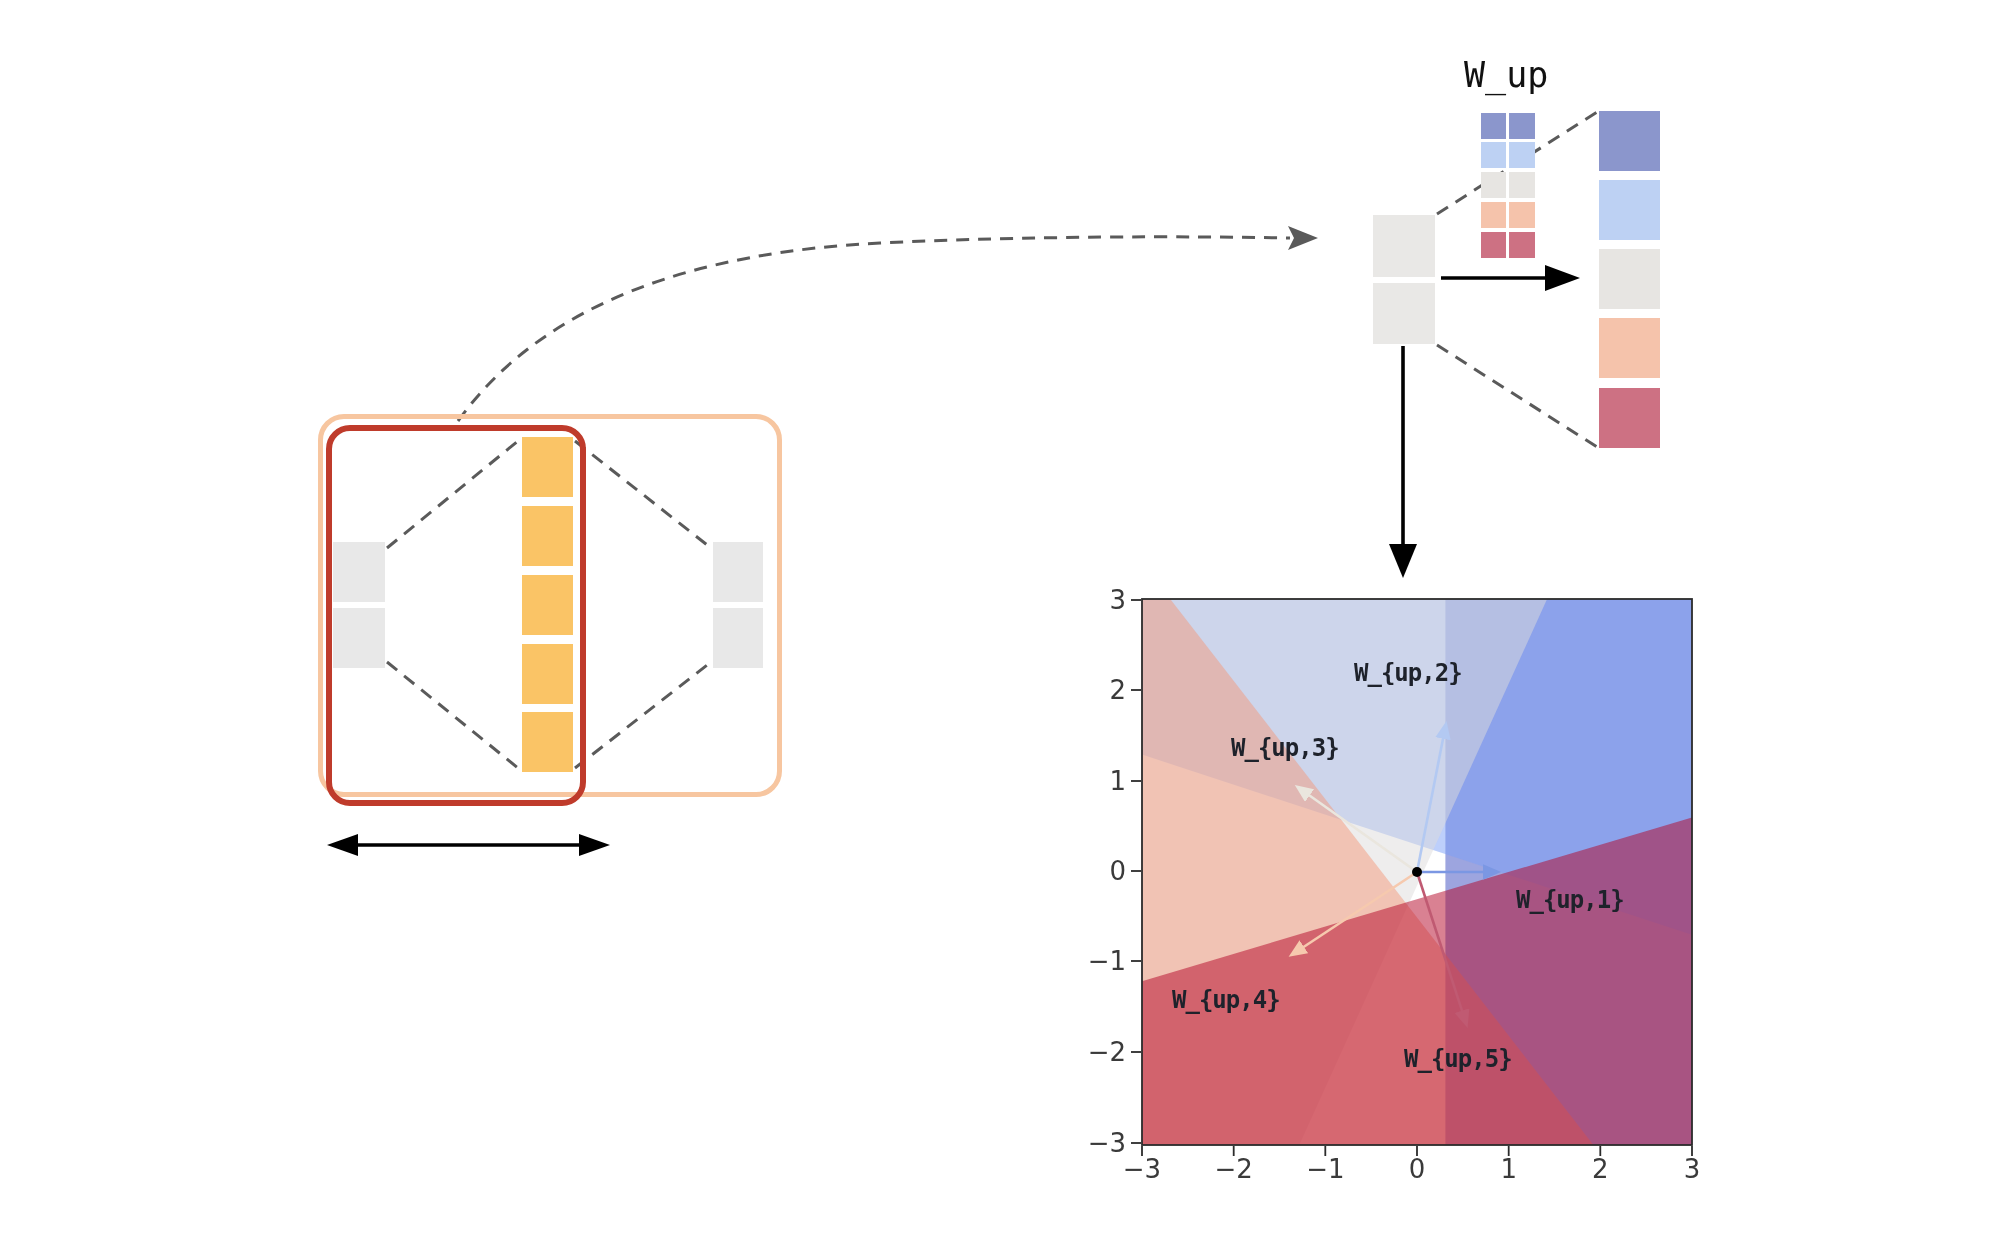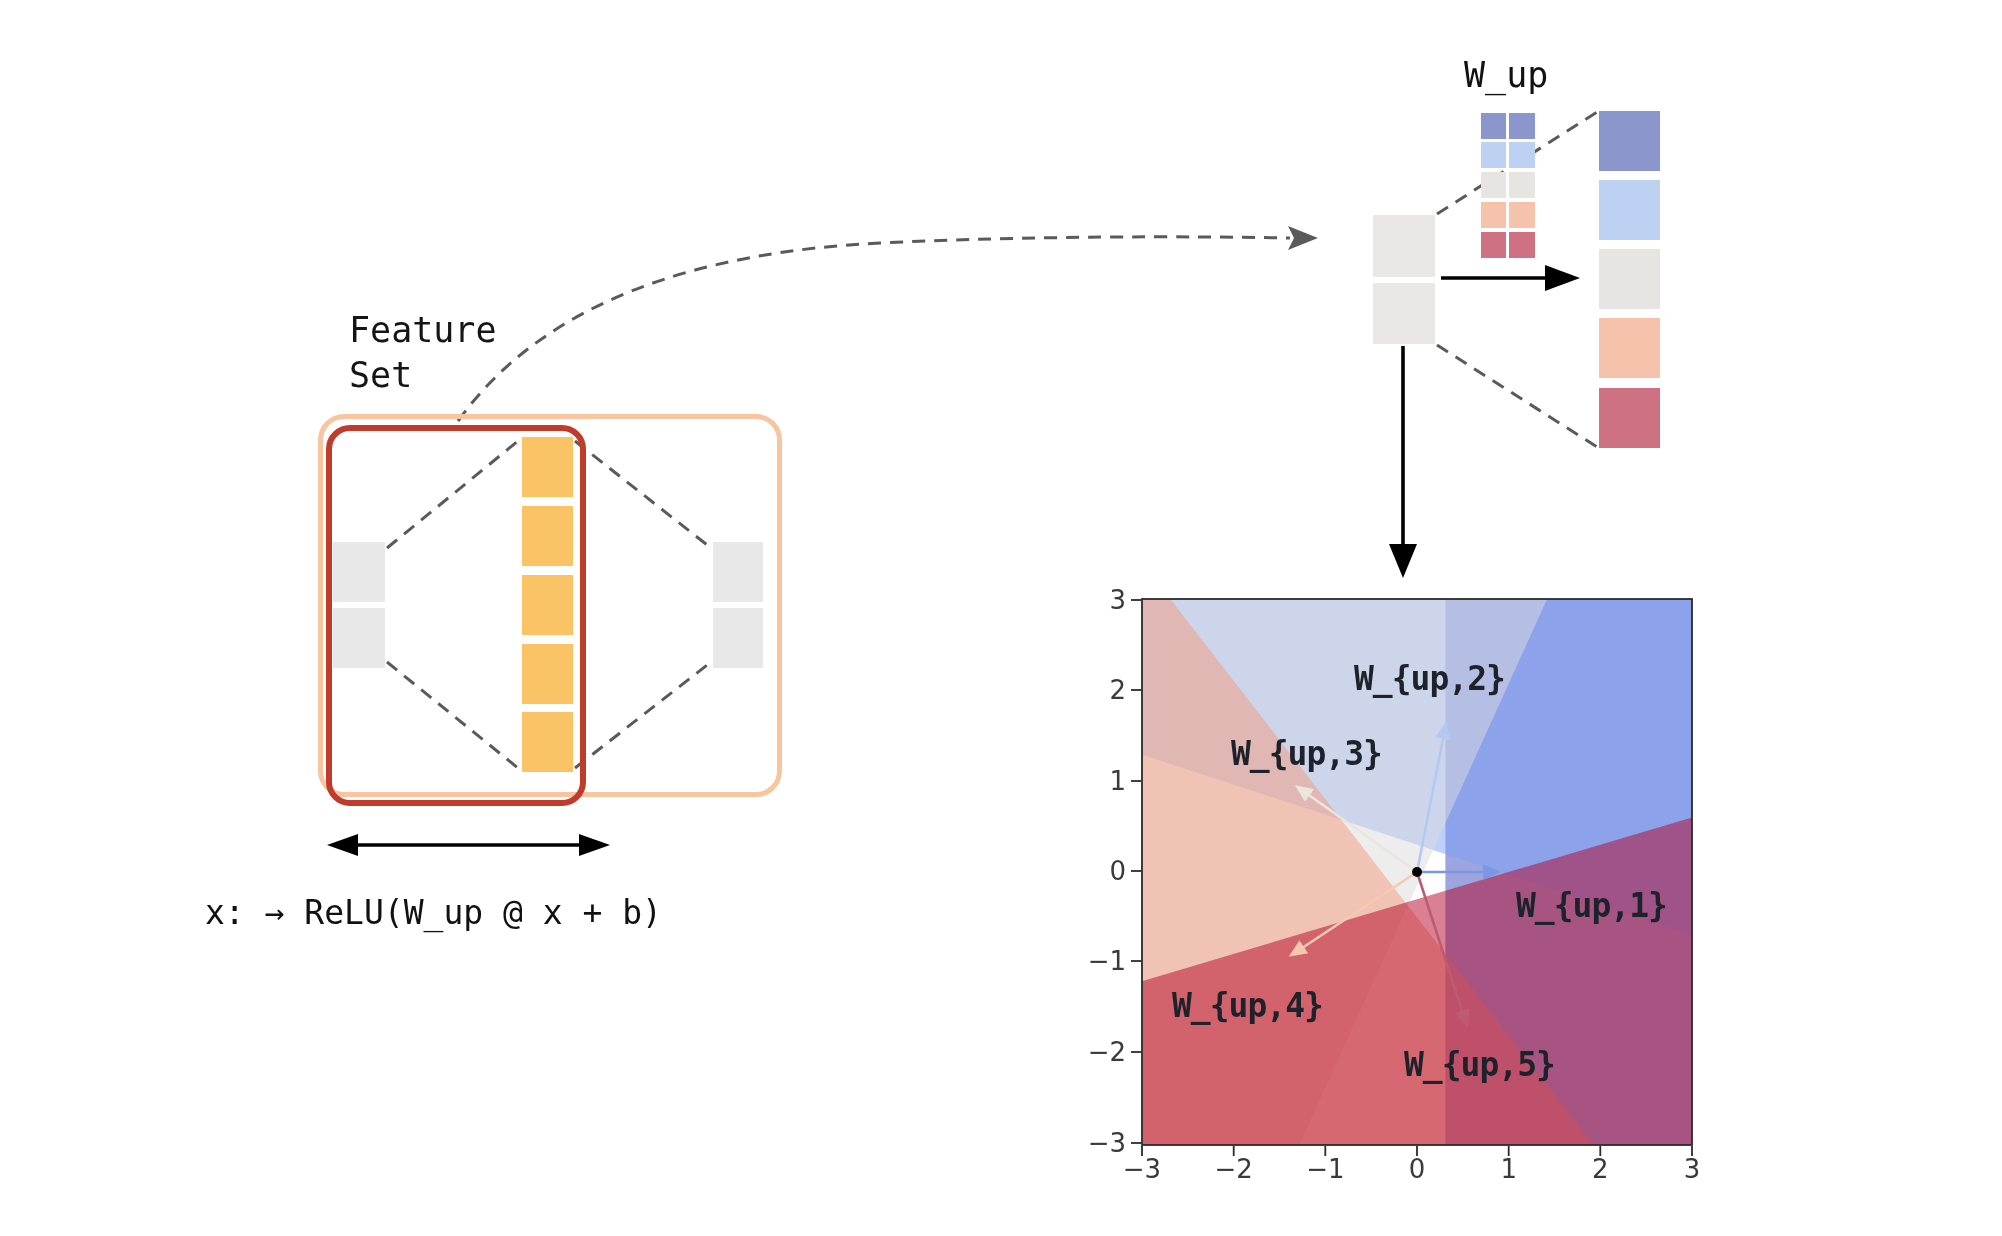--- a/index.html
+++ b/index.html
@@ -21,21 +21,21 @@
   .c1{background:#8b96cc;}
   .c2{background:#bdd1f3;}
   .c3{background:#e7e5e2;}
   .c4{background:#f5c3ab;}
   .c5{background:#cd7183;}
 
   #feature-set-label{left:349px;top:308px;font-size:35px;line-height:45px;color:#151515;font-weight:500;}
   #formula{left:205px;top:893px;font-size:33px;color:#111;}
   #wup-title{left:1464px;top:55px;font-size:35px;color:#111;}
 
-  .plot-label{font-size:33px;font-weight:bold;color:#1e222b;letter-spacing:-1px;}
+  .plot-label{font-size:24px;font-weight:bold;color:#1e222b;letter-spacing:-1px;}
   .tick{font-size:26px;color:#3a3a3a;}
   .xtick{width:80px;text-align:center;top:1154px;}
   .ytick{width:60px;text-align:right;left:1066px;}
 </style>
 </head>
 <body>
 
 <div id="canvas">
 
   <svg class="abs" style="left:1142px;top:599px;" width="550" height="546" viewBox="0 0 550 546">
@@ -112,41 +112,36 @@
       <line x1="1131" y1="600" x2="1141" y2="600"></line>
         <line x1="1131" y1="690" x2="1141" y2="690"></line>
       <line x1="1131" y1="781" x2="1141" y2="781"></line>
         <line x1="1131" y1="871" x2="1141" y2="871"></line>
       <line x1="1131" y1="961" x2="1141" y2="961"></line>
         <line x1="1131" y1="1052" x2="1141" y2="1052"></line>
       <line x1="1131" y1="1143" x2="1141" y2="1143"></line>
     </g>
   </svg>
 
-  <div id="feature-set-label" class="abs mono">
-    <div>Feature</div>
-    <div>Set</div>
-  </div>
 
   <div id="outer-box" class="abs"></div>
   <div id="red-box" class="abs"></div>
 
   <div class="sq gray" style="left:333px;top:542px;width:52px;height:60px;"></div>
   <div class="sq gray" style="left:333px;top:608px;width:52px;height:60px;"></div>
 
   <div class="sq orange" style="left:522px;top:437px;width:51px;height:60px;"></div>
   <div class="sq orange" style="left:522px;top:506px;width:51px;height:60px;"></div>
   <div class="sq orange" style="left:522px;top:575px;width:51px;height:60px;"></div>
   <div class="sq orange" style="left:522px;top:644px;width:51px;height:60px;"></div>
   <div class="sq orange" style="left:522px;top:712px;width:51px;height:60px;"></div>
 
   <div class="sq gray" style="left:713px;top:542px;width:50px;height:60px;"></div>
   <div class="sq gray" style="left:713px;top:608px;width:50px;height:60px;"></div>
 
-  <div id="formula" class="abs mono">x: → ReLU(W_up @ x + b)</div>
 
   <div id="wup-title" class="abs mono">W_up</div>
 
   <div class="sq graylight" style="left:1373px;top:215px;width:62px;height:62px;"></div>
   <div class="sq graylight" style="left:1373px;top:283px;width:62px;height:61px;"></div>
 
   <div class="sq c1" style="left:1481px;top:113px;width:25px;height:26px;"></div>
   <div class="sq c1" style="left:1509px;top:113px;width:26px;height:26px;"></div>
   <div class="sq c2" style="left:1481px;top:142px;width:25px;height:26px;"></div>
   <div class="sq c2" style="left:1509px;top:142px;width:26px;height:26px;"></div>

